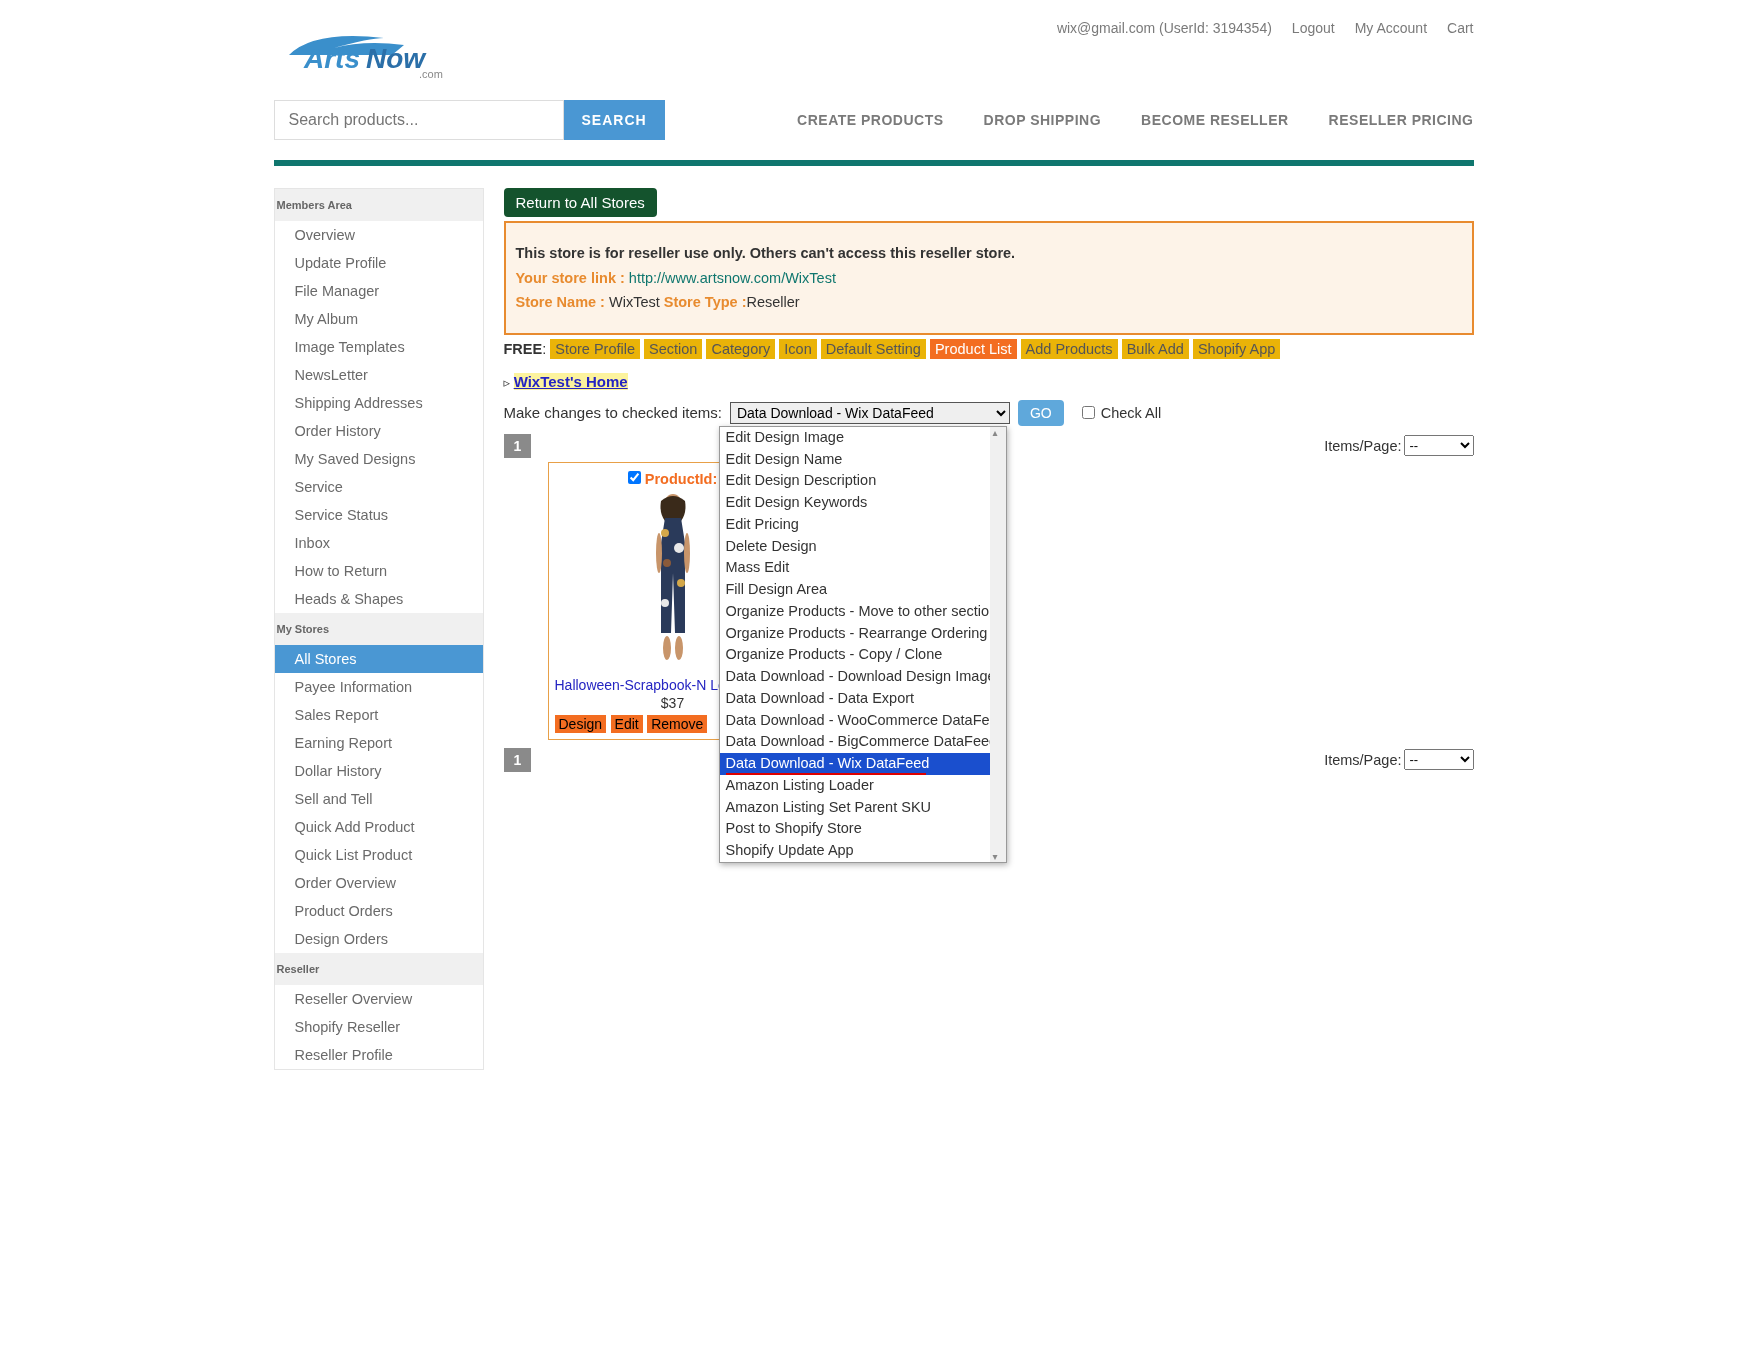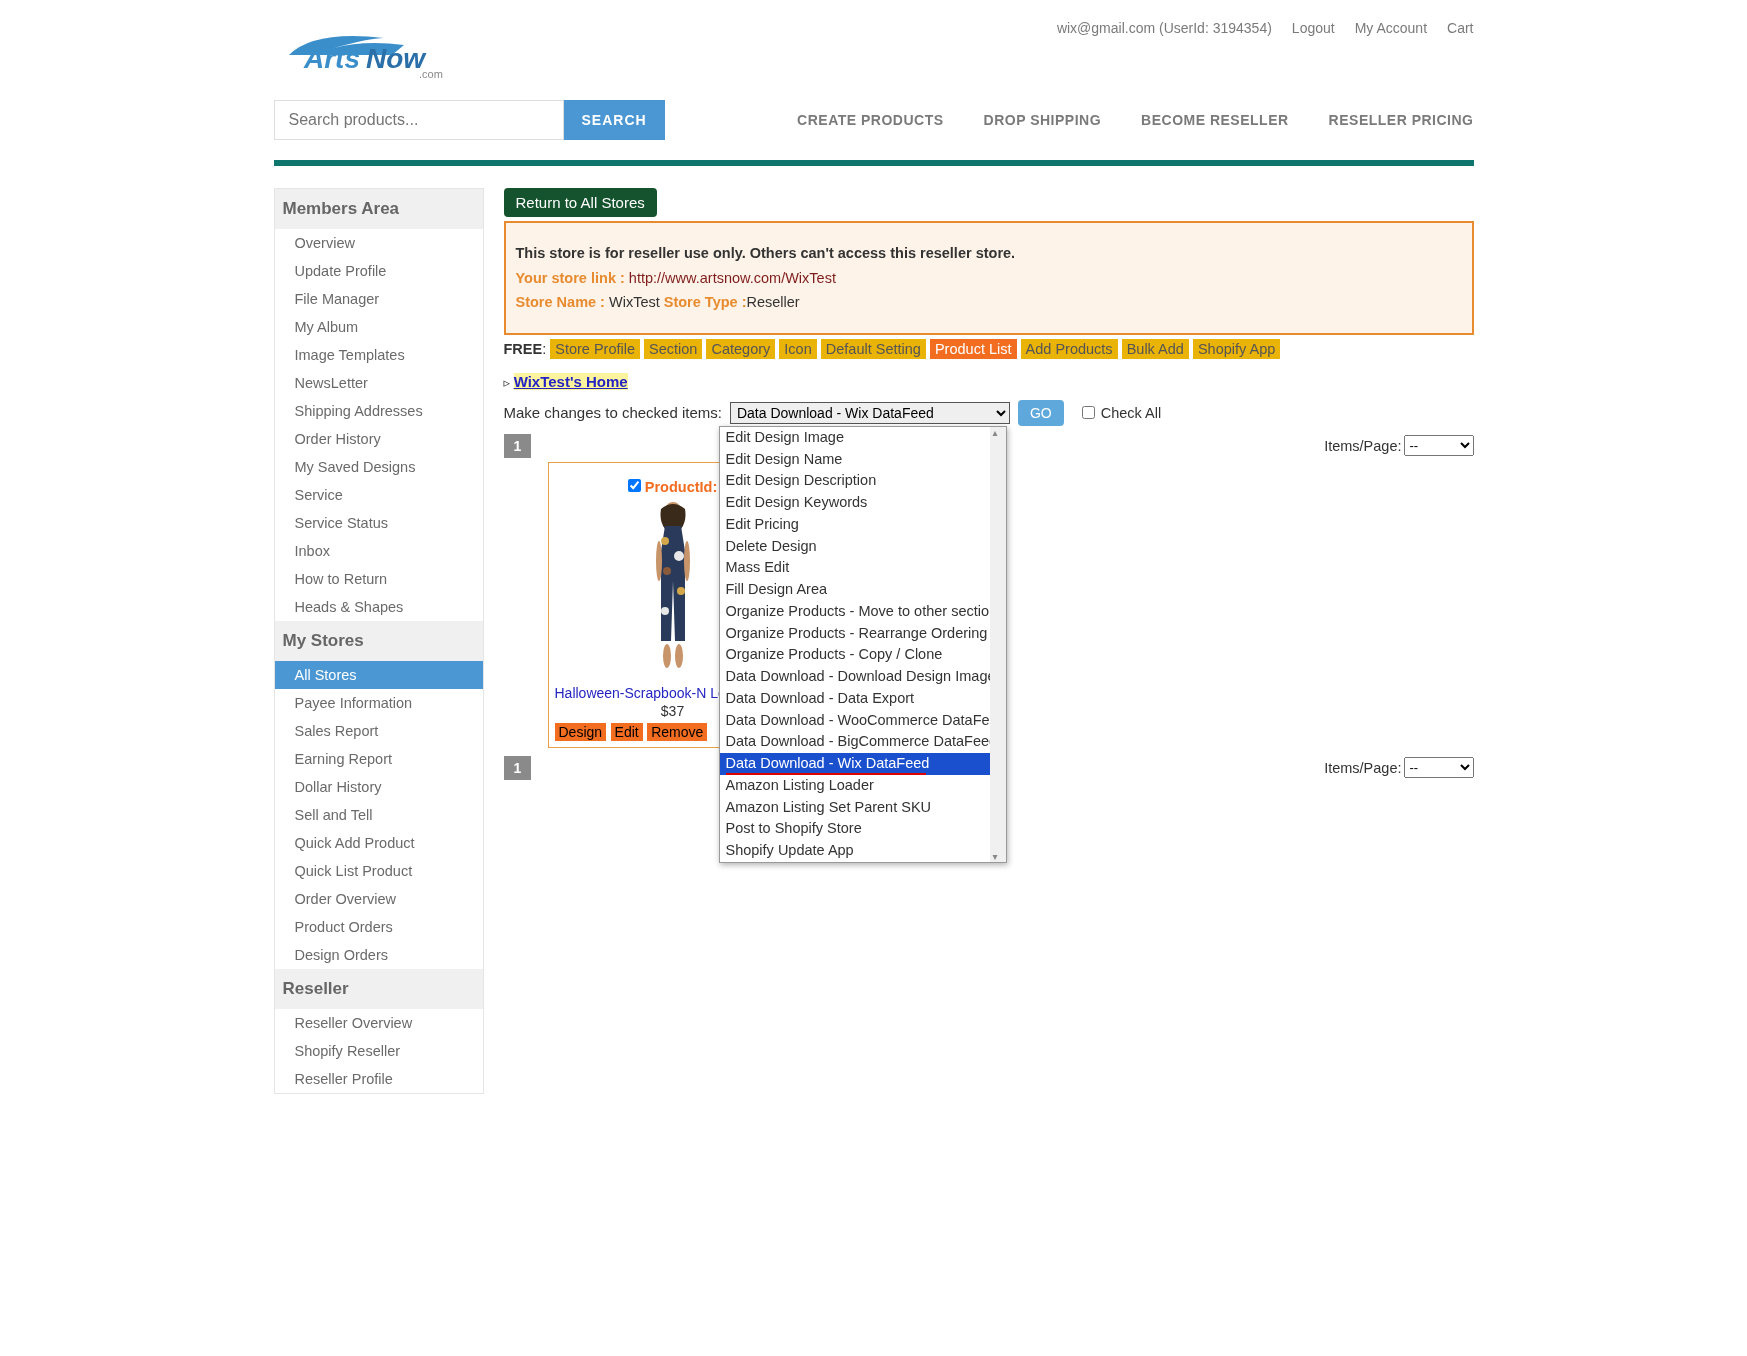--- a/index.html
+++ b/index.html
@@ -11,49 +11,49 @@
 .top-links { font-size: 14px; color: #7a7a7a; display: flex; gap: 20px; }
 .top-links span, .top-links a { color: #7a7a7a; text-decoration: none; }
 .nav-row { display: flex; align-items: center; gap: 40px; padding: 10px 0 20px; border-bottom: 6px solid #0f766e; }
 .search-group { display: flex; }
 .search-input { width: 290px; height: 40px; padding: 0 14px; border: 1px solid #ddd; font-size: 16px; color: #888; }
 .search-btn { height: 40px; padding: 0 18px; background: #4a97d3; color: #fff; border: none; font-weight: bold; font-size: 14px; letter-spacing: 1px; cursor: pointer; }
 .main-nav { display: flex; gap: 40px; margin-left: auto; }
 .main-nav a { color: #7a7a7a; font-weight: bold; font-size: 14px; text-decoration: none; letter-spacing: 0.5px; }
 .content { display: flex; gap: 20px; padding-top: 22px; }
 .sidebar { width: 210px; border: 1px solid #e5e5e5; }
-.sidebar-header { background: #f0f0f0; padding: 10px 8px; font-weight: bold; color: #666; font-size: 17px; }
+.sidebar-header { background: #f0f0f0; padding: 10px 2px; font-weight: bold; color: #666; font-size: 11px; }
 .sidebar ul { list-style: none; }
 .sidebar li { padding: 6px 20px; font-size: 14.5px; color: #6a6a6a; cursor: pointer; }
 .sidebar li.active { background: #4a97d3; color: #fff; }
 .main { flex: 1; }
 .return-btn { display: inline-block; background: #14532d; color: #fff; padding: 6px 12px; border-radius: 4px; font-size: 15px; cursor: pointer; }
 .store-info { border: 2px solid #e88b2f; background: #fdf3e8; padding: 18px 10px; margin-top: 4px; font-size: 14.5px; line-height: 1.7; }
 .store-info .bold { font-weight: bold; }
 .store-info .orange { color: #e88b2f; font-weight: bold; }
-.store-info a { color: #7f1d1d; text-decoration: none; }
+.store-info a { color: #0f766e; text-decoration: none; }
 .store-search-row { display: flex; align-items: center; gap: 10px; margin-top: 4px; }
 .store-search-input { border: 1px solid #999; padding: 3px 6px; font-size: 14px; width: 170px; }
 .go-btn { background: #5fa8db; color: #fff; border: none; padding: 5px 12px; border-radius: 4px; font-size: 14px; cursor: pointer; }
 .tab-row { margin-top: 4px; font-size: 14.5px; }
 .tab-row .free { font-weight: bold; }
 .tab-row .tab { background: #eab308; color: #555; padding: 2px 5px; display: inline-block; cursor: pointer; }
 .tab-row .tab.active { background: #f36d21; color: #fff; }
 .breadcrumb { margin-top: 14px; font-size: 15px; }
 .breadcrumb a { color: #2424c2; font-weight: bold; text-decoration: underline; background: #fcf39d; }
 .triangle::before { content: "▹ "; color: #333; font-size: 13px; }
 .action-row { margin-top: 10px; font-size: 15px; display: flex; align-items: center; gap: 8px; }
 .action-select { font-size: 14px; padding: 1px 2px; width: 280px; border: 1px solid #555; }
 .go2 { background: #5fa8db; color: #fff; border: none; padding: 5px 12px; border-radius: 4px; font-size: 14px; cursor: pointer; }
 .checkall-wrap { display: flex; align-items: center; gap: 6px; margin-left: 10px; font-size: 14.5px; }
 .page-row { display: flex; align-items: center; margin-top: 8px; }
 .page-badge { background: #8a8a8a; color: #fff; padding: 4px 10px; font-size: 14px; font-weight: bold; }
 .items-per-page { margin-left: auto; font-size: 14.5px; display: flex; align-items: center; gap: 2px; }
 .items-select { font-size: 13px; padding: 1px; width: 70px; }
-.product-card { border: 1px solid #e8a048; margin-top: 4px; margin-left: 44px; width: 250px; padding: 16px 6px 6px; position: relative; }
+.product-card { border: 1px solid #e8a048; margin-top: 4px; margin-left: 44px; width: 250px; padding: 8px 6px 6px; position: relative; }
 .prod-top { text-align: center; font-size: 14.5px; }
 .prod-top .orange2 { color: #f36d21; font-weight: bold; }
 .model-area { height: 180px; display: flex; justify-content: center; align-items: flex-start; margin-top: 6px; }
 .model-svg { width: 60px; height: 170px; }
 .prod-title { color: #2424c2; font-size: 14px; text-align: left; margin-top: 4px; }
 .prod-price { font-size: 14px; margin-top: 2px; }
 .prod-actions { margin-top: 4px; }
 .prod-actions span { background: #f36d21; color: #000000; padding: 1px 4px; font-size: 14px; cursor: pointer; display: inline-block; }
 .dropdown-overlay { position: absolute; background: #fff; border: 1px solid #999; box-shadow: 1px 2px 6px rgba(0,0,0,0.3); width: 288px; z-index: 10; font-size: 14.5px; }
 .dropdown-overlay .dd-item { padding: 0px 6px; cursor: pointer; white-space: nowrap; line-height: 1.5; }

